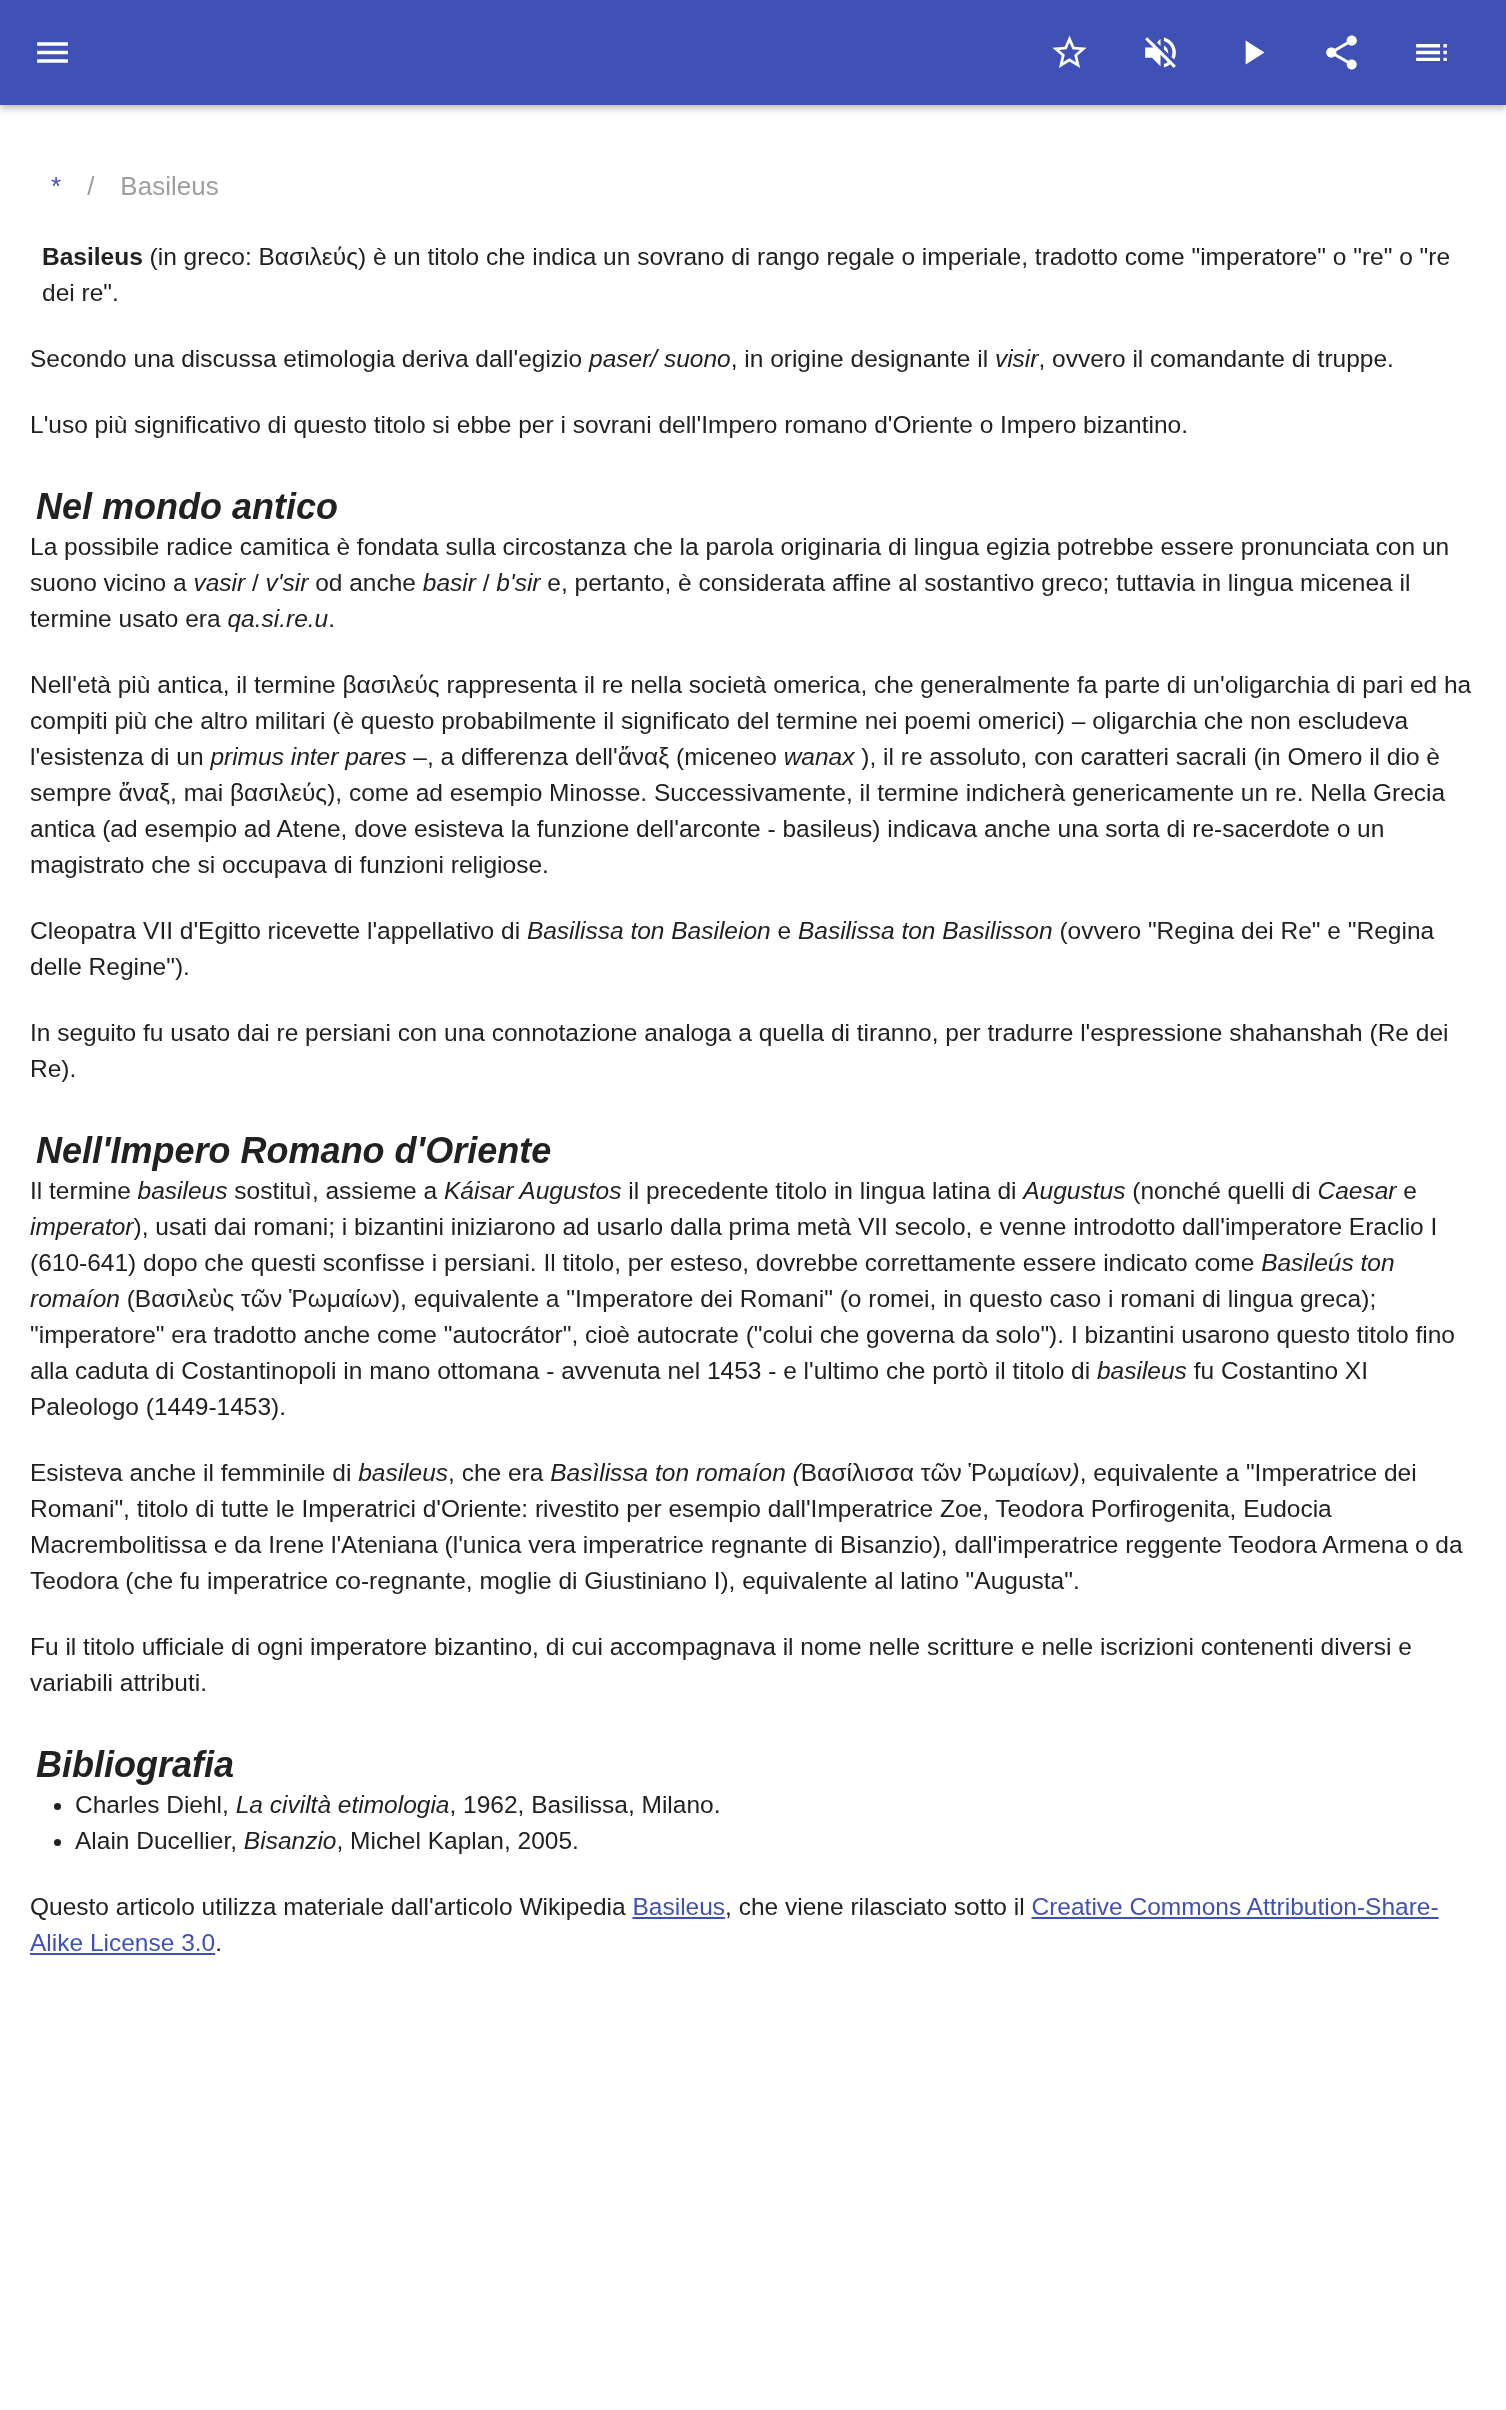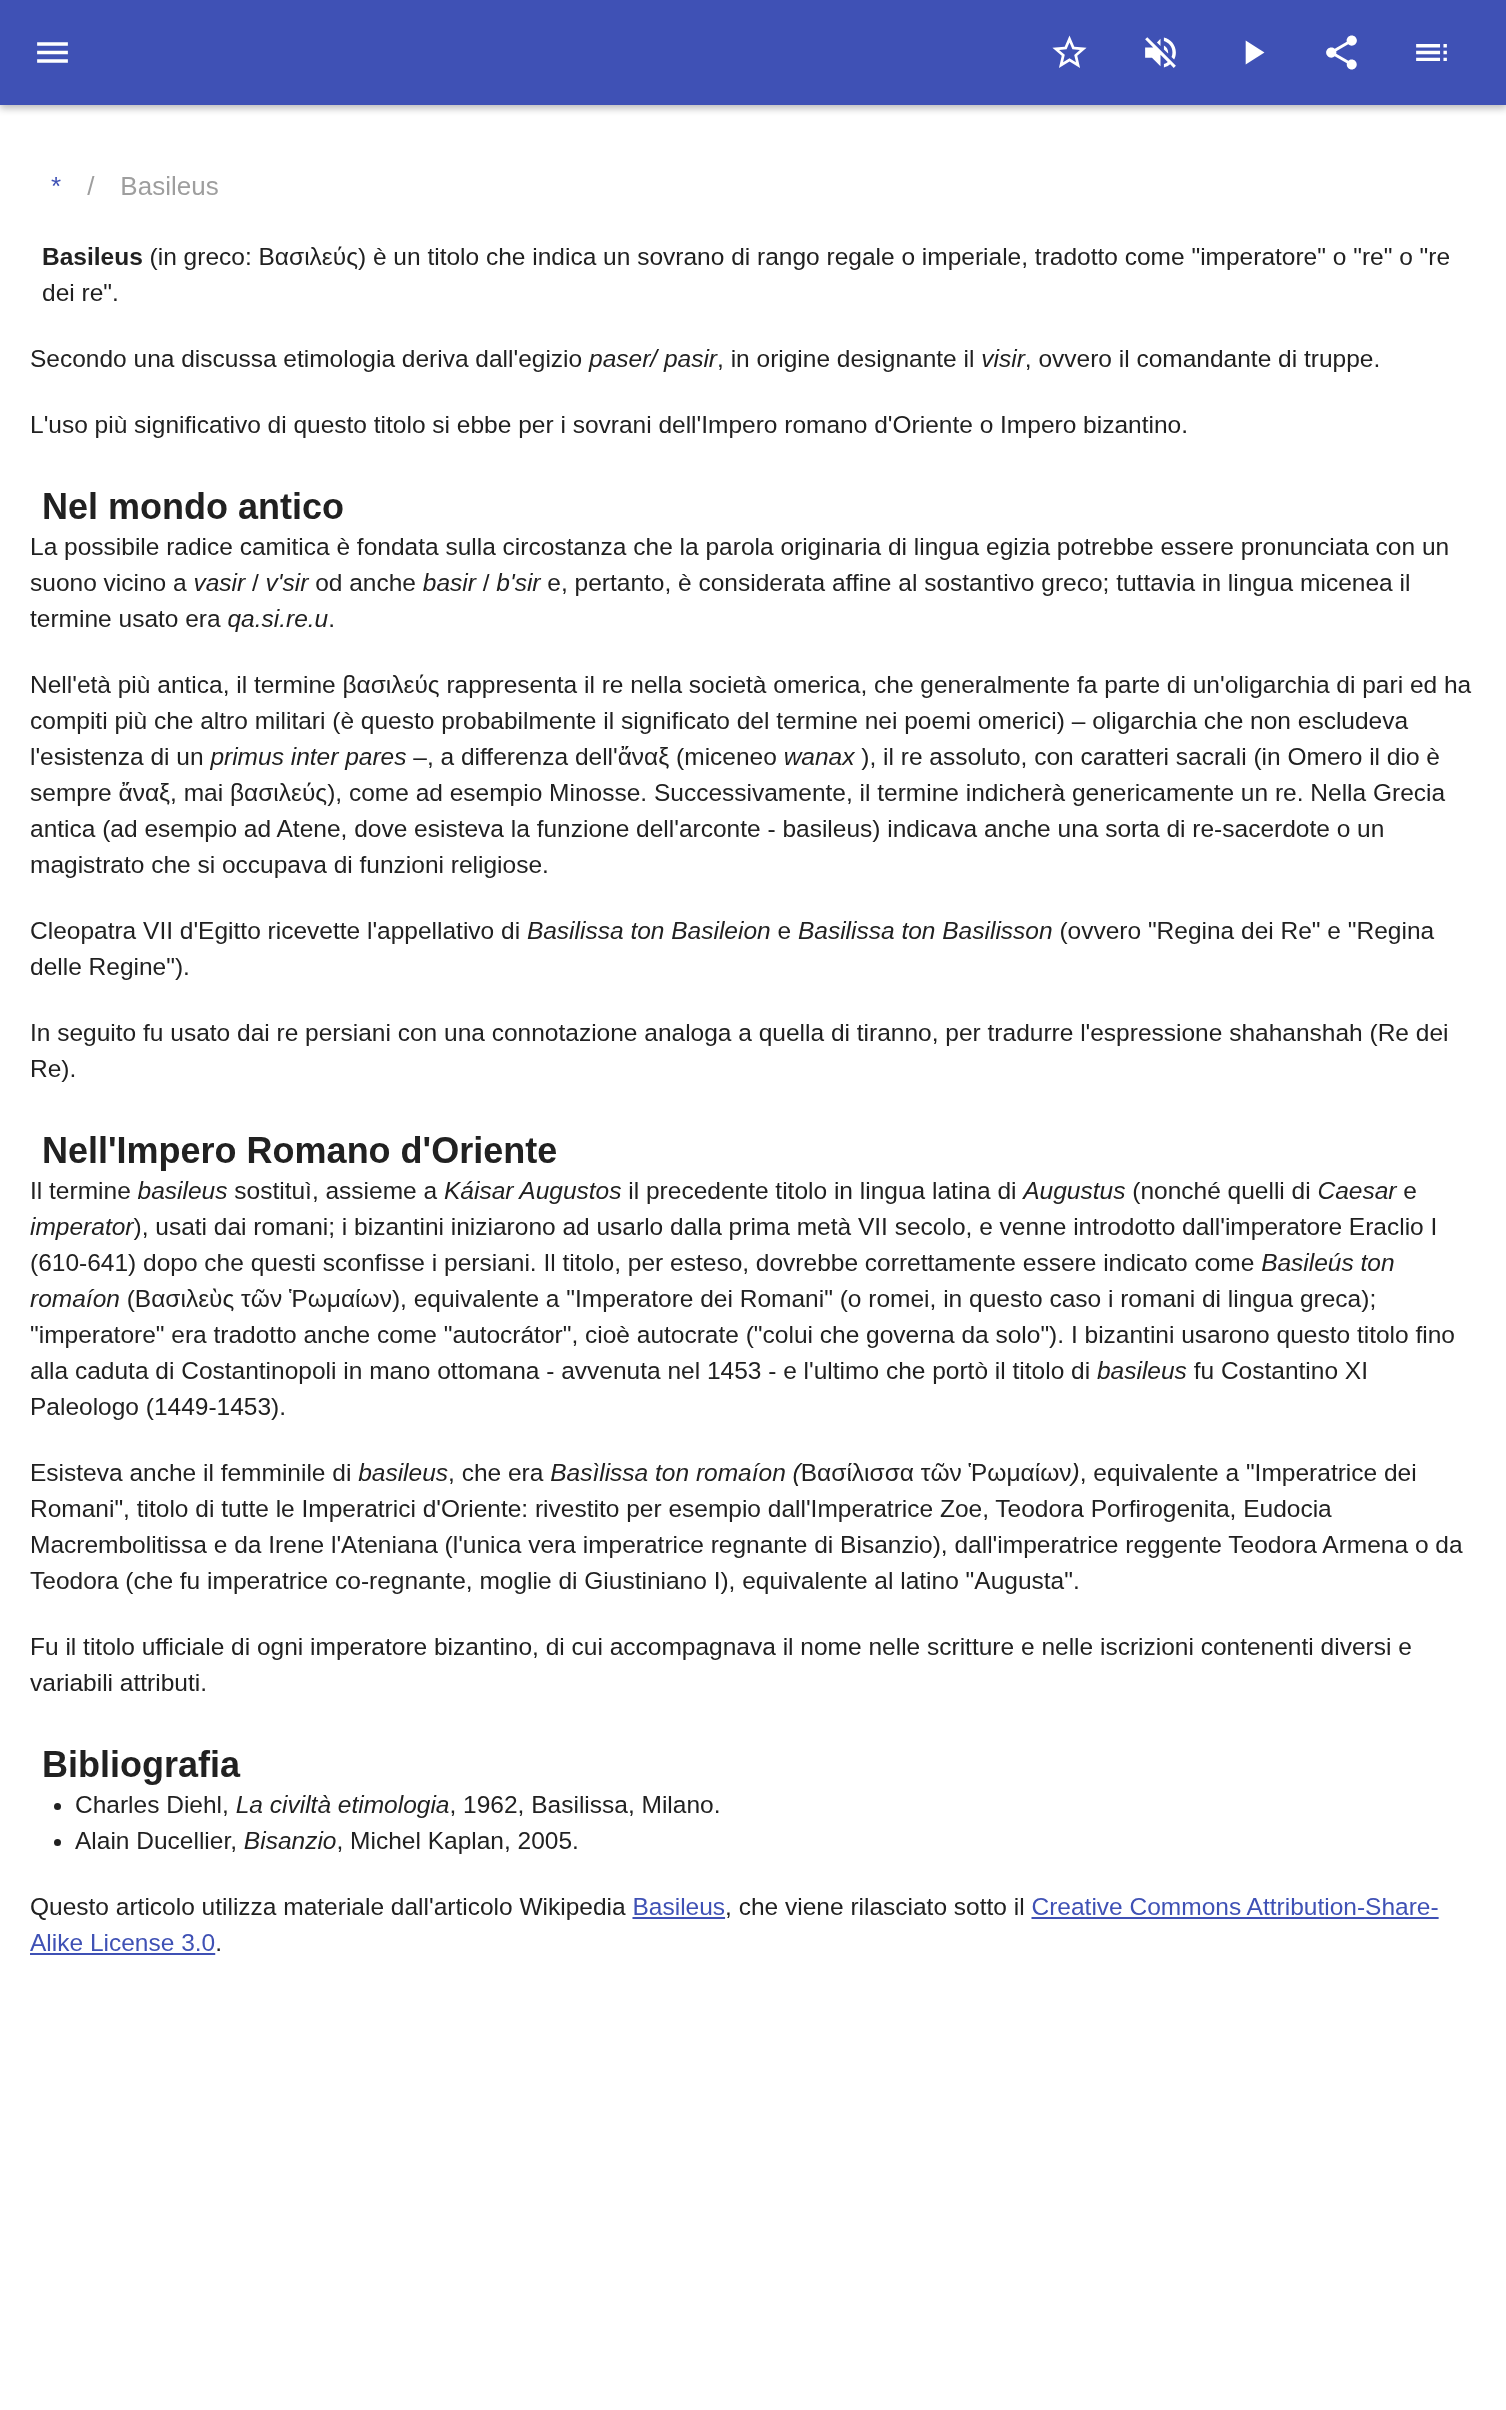--- a/index.html
+++ b/index.html
@@ -25,21 +25,21 @@
   }
   .breadcrumb {
     margin-top: 62px; height: 38px; font-size: 26px; color: #9e9e9e;
     display: flex; align-items: center; padding-left: 21px;
   }
   .breadcrumb .home { color: #3F51B5; font-size: 26px; margin-right: 26px; cursor: pointer; }
   .breadcrumb .sep { margin-right: 26px; color: #9e9e9e; }
   p { margin: 0 0 30px 0; }
   .first { margin-top: 34px; margin-left: 12px; }
   h2 {
-    font-size: 36px; line-height: 45px; font-weight: bold; margin: 41px 0 0 12px; color: #212121;
+    font-size: 36px; line-height: 45px; font-weight: bold; margin: 41px 0 0 6px; color: #212121; font-style: italic;
   }
   h2 + p { margin-top: 0; }
   ul { margin: 0 0 30px 0; padding-left: 45px; }
   ul li { margin: 0; }
   a { color: #3F51B5; text-decoration: underline; }
   b { font-weight: bold; }
 </style>
 </head>
 <body>
 
@@ -78,21 +78,21 @@
 
 <div class="content">
   <div class="breadcrumb">
     <span class="home">*</span>
     <span class="sep">/</span>
     <span>Basileus</span>
   </div>
 
   <p class="first"><b>Basileus</b><span> (in greco: Βασιλεύς) è un titolo che indica un sovrano di rango regale o imperiale, tradotto come "imperatore" o "re" o "re dei re".</span></p>
 
-  <p><span>Secondo una discussa etimologia deriva dall'egizio </span><i>paser/ pasir</i><span>, in origine designante il </span><i>visir</i><span>, ovvero il comandante di truppe.</span></p>
+  <p><span>Secondo una discussa etimologia deriva dall'egizio </span><i>paser/ suono</i><span>, in origine designante il </span><i>visir</i><span>, ovvero il comandante di truppe.</span></p>
 
   <p>L'uso più significativo di questo titolo si ebbe per i sovrani dell'Impero romano d'Oriente o Impero bizantino.</p>
 
   <h2>Nel mondo antico</h2>
   <p><span>La possibile radice camitica è fondata sulla circostanza che la parola originaria di lingua egizia potrebbe essere pronunciata con un suono vicino a </span><i>vasir</i><span> / </span><i>v'sir</i><span> od anche </span><i>basir</i><span> / </span><i>b'sir</i><span> e, pertanto, è considerata affine al sostantivo greco; tuttavia in lingua micenea il termine usato era </span><i>qa.si.re.u</i><span>.</span></p>
 
   <p><span>Nell'età più antica, il termine βασιλεύς rappresenta il re nella società omerica, che generalmente fa parte di un'oligarchia di pari ed ha compiti più che altro militari (è questo probabilmente il significato del termine nei poemi omerici) – oligarchia che non escludeva l'esistenza di un </span><i>primus inter pares</i><span> –, a differenza dell'ἄναξ (miceneo </span><i>wanax</i><span> ), il re assoluto, con caratteri sacrali (in Omero il dio è sempre ἄναξ, mai βασιλεύς), come ad esempio Minosse. Successivamente, il termine indicherà genericamente un re. Nella Grecia antica (ad esempio ad Atene, dove esisteva la funzione dell'arconte - basileus) indicava anche una sorta di re-sacerdote o un magistrato che si occupava di funzioni religiose.</span></p>
 
   <p><span>Cleopatra VII d'Egitto ricevette l'appellativo di </span><i>Basilissa ton Basileion</i><span> e </span><i>Basilissa ton Basilisson</i><span> (ovvero "Regina dei Re" e "Regina delle Regine").</span></p>
 

